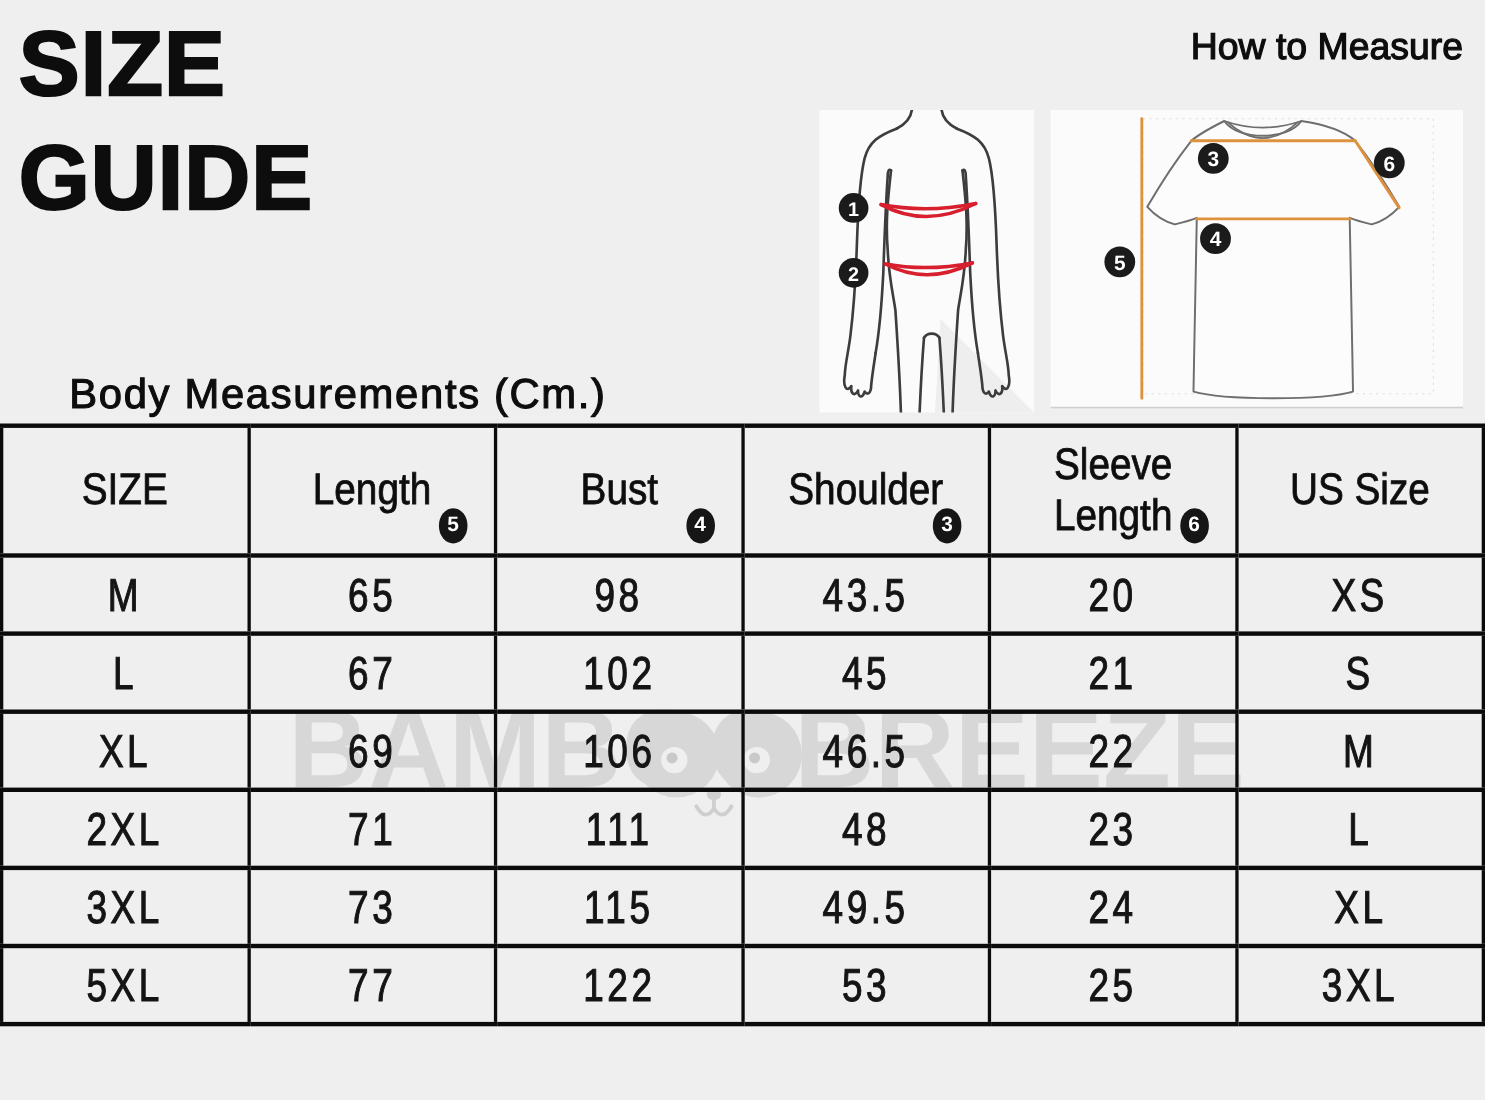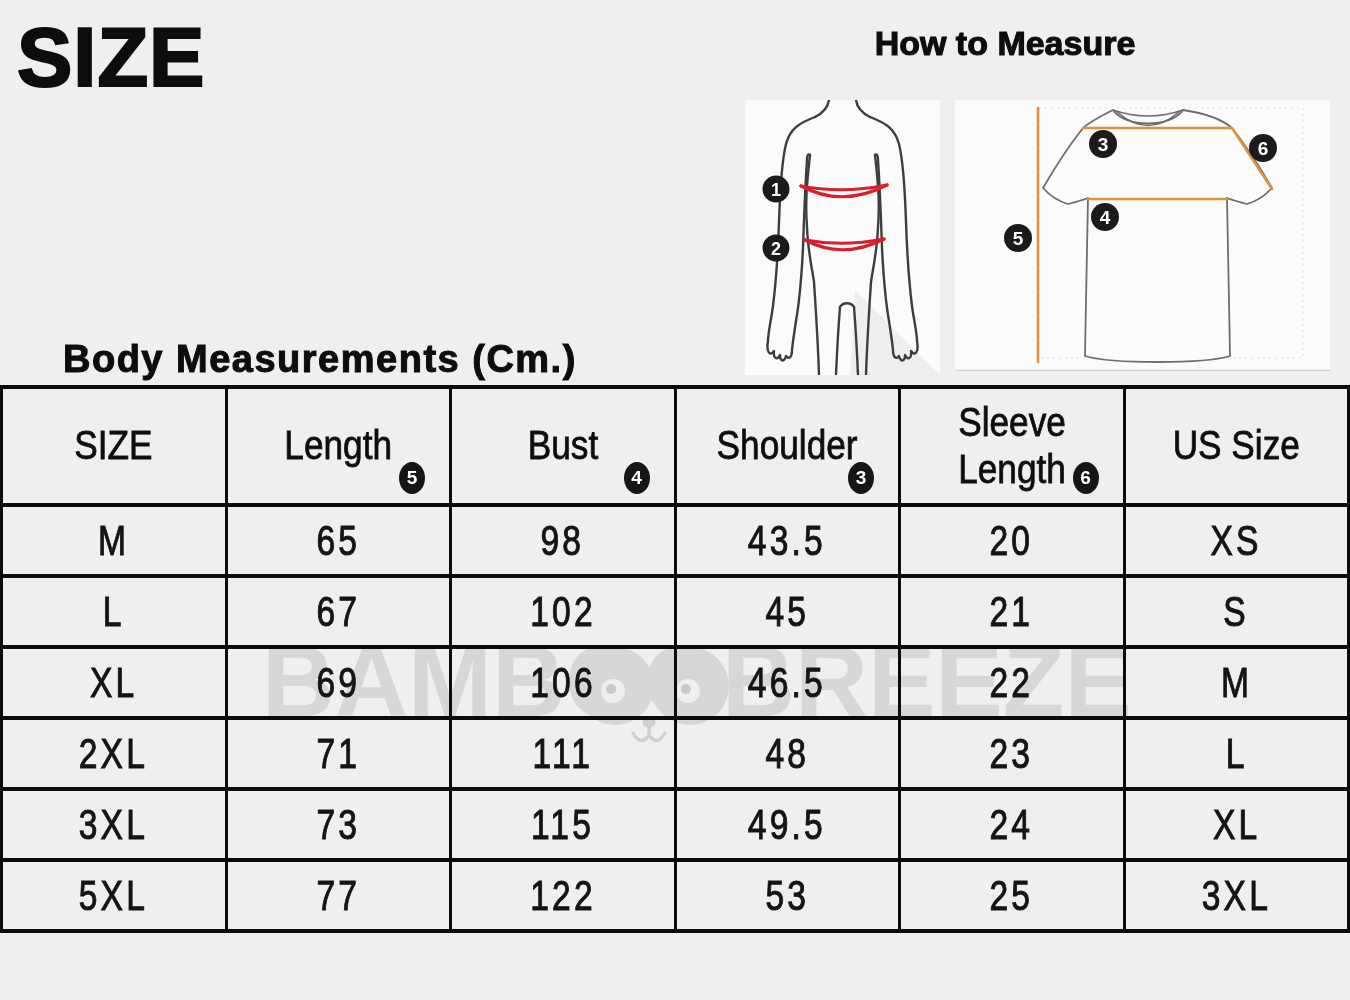--- a/index.html
+++ b/index.html
@@ -9,26 +9,26 @@
     font-family:"Liberation Sans","DejaVu Sans",sans-serif;
     color:#0d0d0d;
   }
   
   .page-title {
     position:absolute; left:17px; top:6px;
     font-size:83px; font-weight:700; letter-spacing:1px;
     line-height:104px; -webkit-text-stroke:2.2px #0d0d0d;
   }
   .howto-title {
-    position:absolute; left:680px; top:24px; width:650px; text-align:center;
-    font-size:34px; font-weight:700; -webkit-text-stroke:1.1px #0d0d0d;
+    position:absolute; left:680px; top:24px; width:650px; text-align:right;
+    font-size:34px; font-weight:400; -webkit-text-stroke:1.1px #0d0d0d;
   }
   .table-title {
     position:absolute; left:63px; top:338px;
-    font-size:38px; font-weight:700; letter-spacing:1.5px;
+    font-size:38px; font-weight:400; letter-spacing:1.5px;
     -webkit-text-stroke:1px #0d0d0d;
   }
   
   .illus { position:absolute; background:#fbfbfb; }
   .illus-body  { left:745px; top:100px; width:195px; height:275px; }
   .illus-shirt { left:955px; top:100px; width:375px; height:272px; }
   .illus svg { display:block; }
   .badge-num { font-family:"Liberation Sans",sans-serif; font-weight:700; fill:#ffffff; }
   
   .watermark {
@@ -65,20 +65,21 @@
     -webkit-text-stroke:0;
   }
 </style>
 </head>
 <body>
 
 <div class="page">
 
   <div class="page-title">
     <div>SIZE</div>
+    <div>GUIDE</div>
   </div>
 
   <div class="howto-title">How to Measure</div>
 
   <div class="illus illus-body">
     <svg width="195" height="275" viewBox="0 0 195 275">
       <path d="M110,190 L195,275 L105,275 Z" fill="#e4e4e4" opacity="0.55"></path>
       <g fill="none" stroke="#3d3d3d" stroke-width="2.4" stroke-linecap="round" stroke-linejoin="round">
         <path d="M84,0 C83,7 78,13 70,17"></path>
         <path d="M111,0 C112,7 117,13 125,17"></path>

